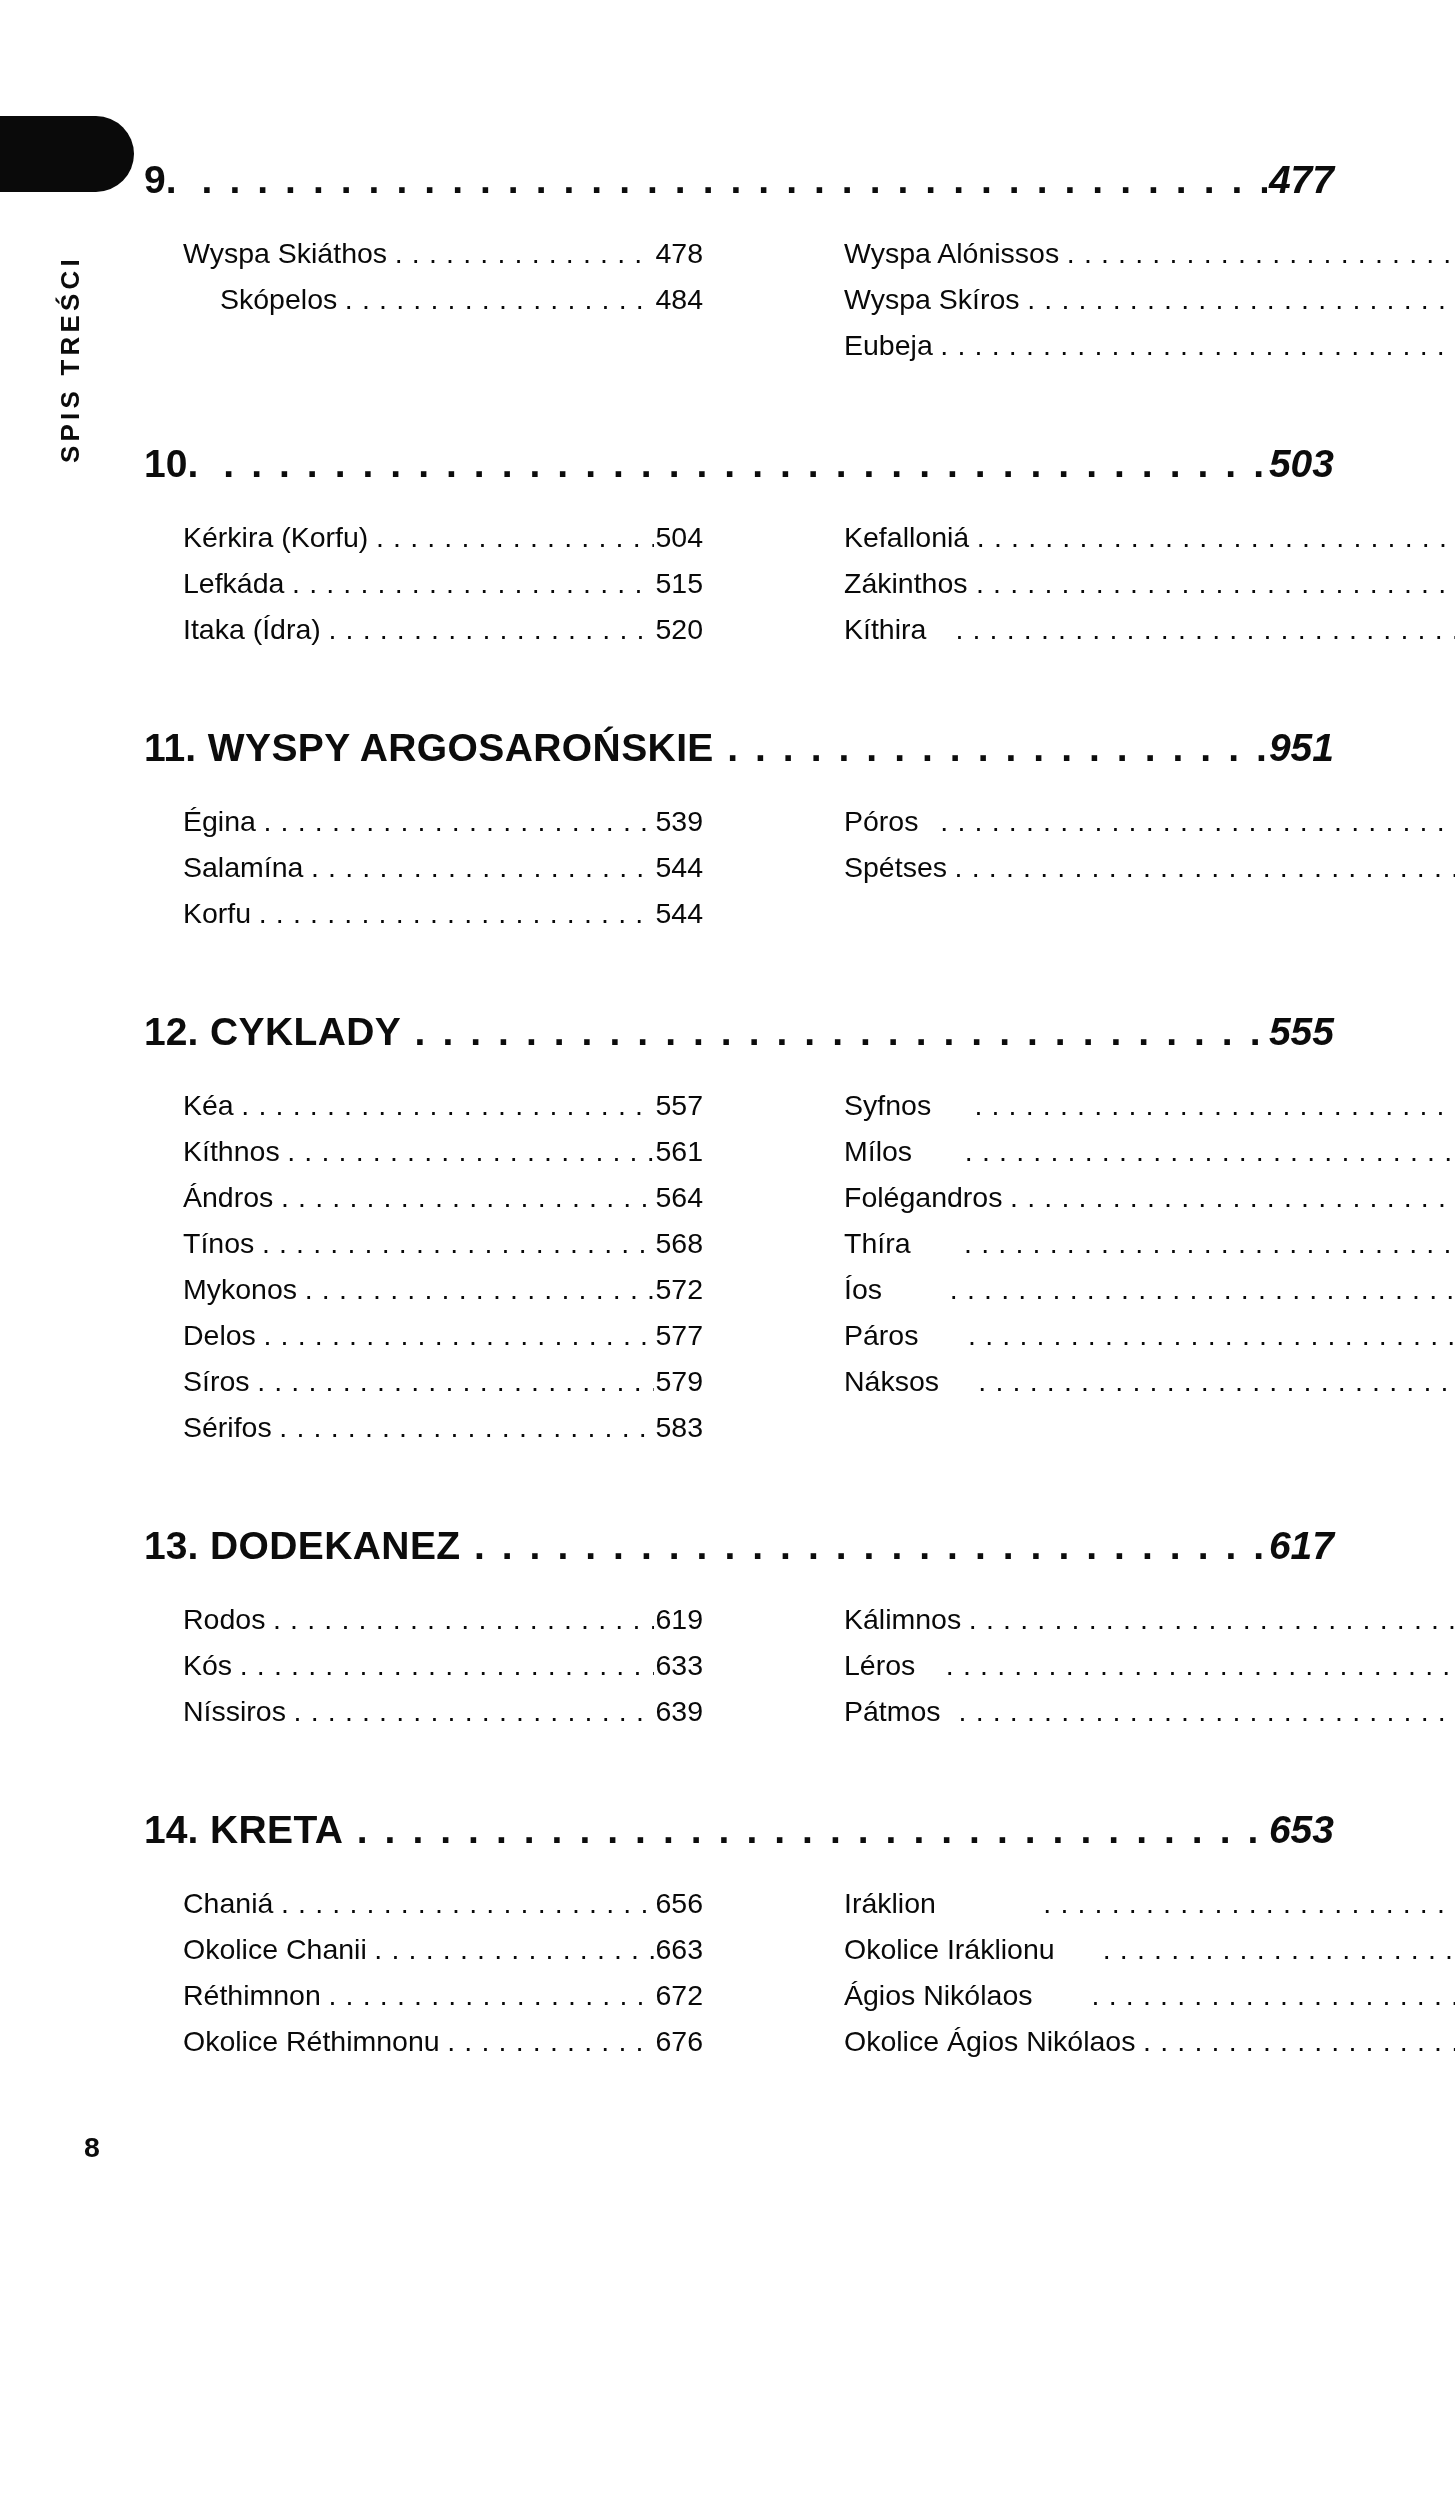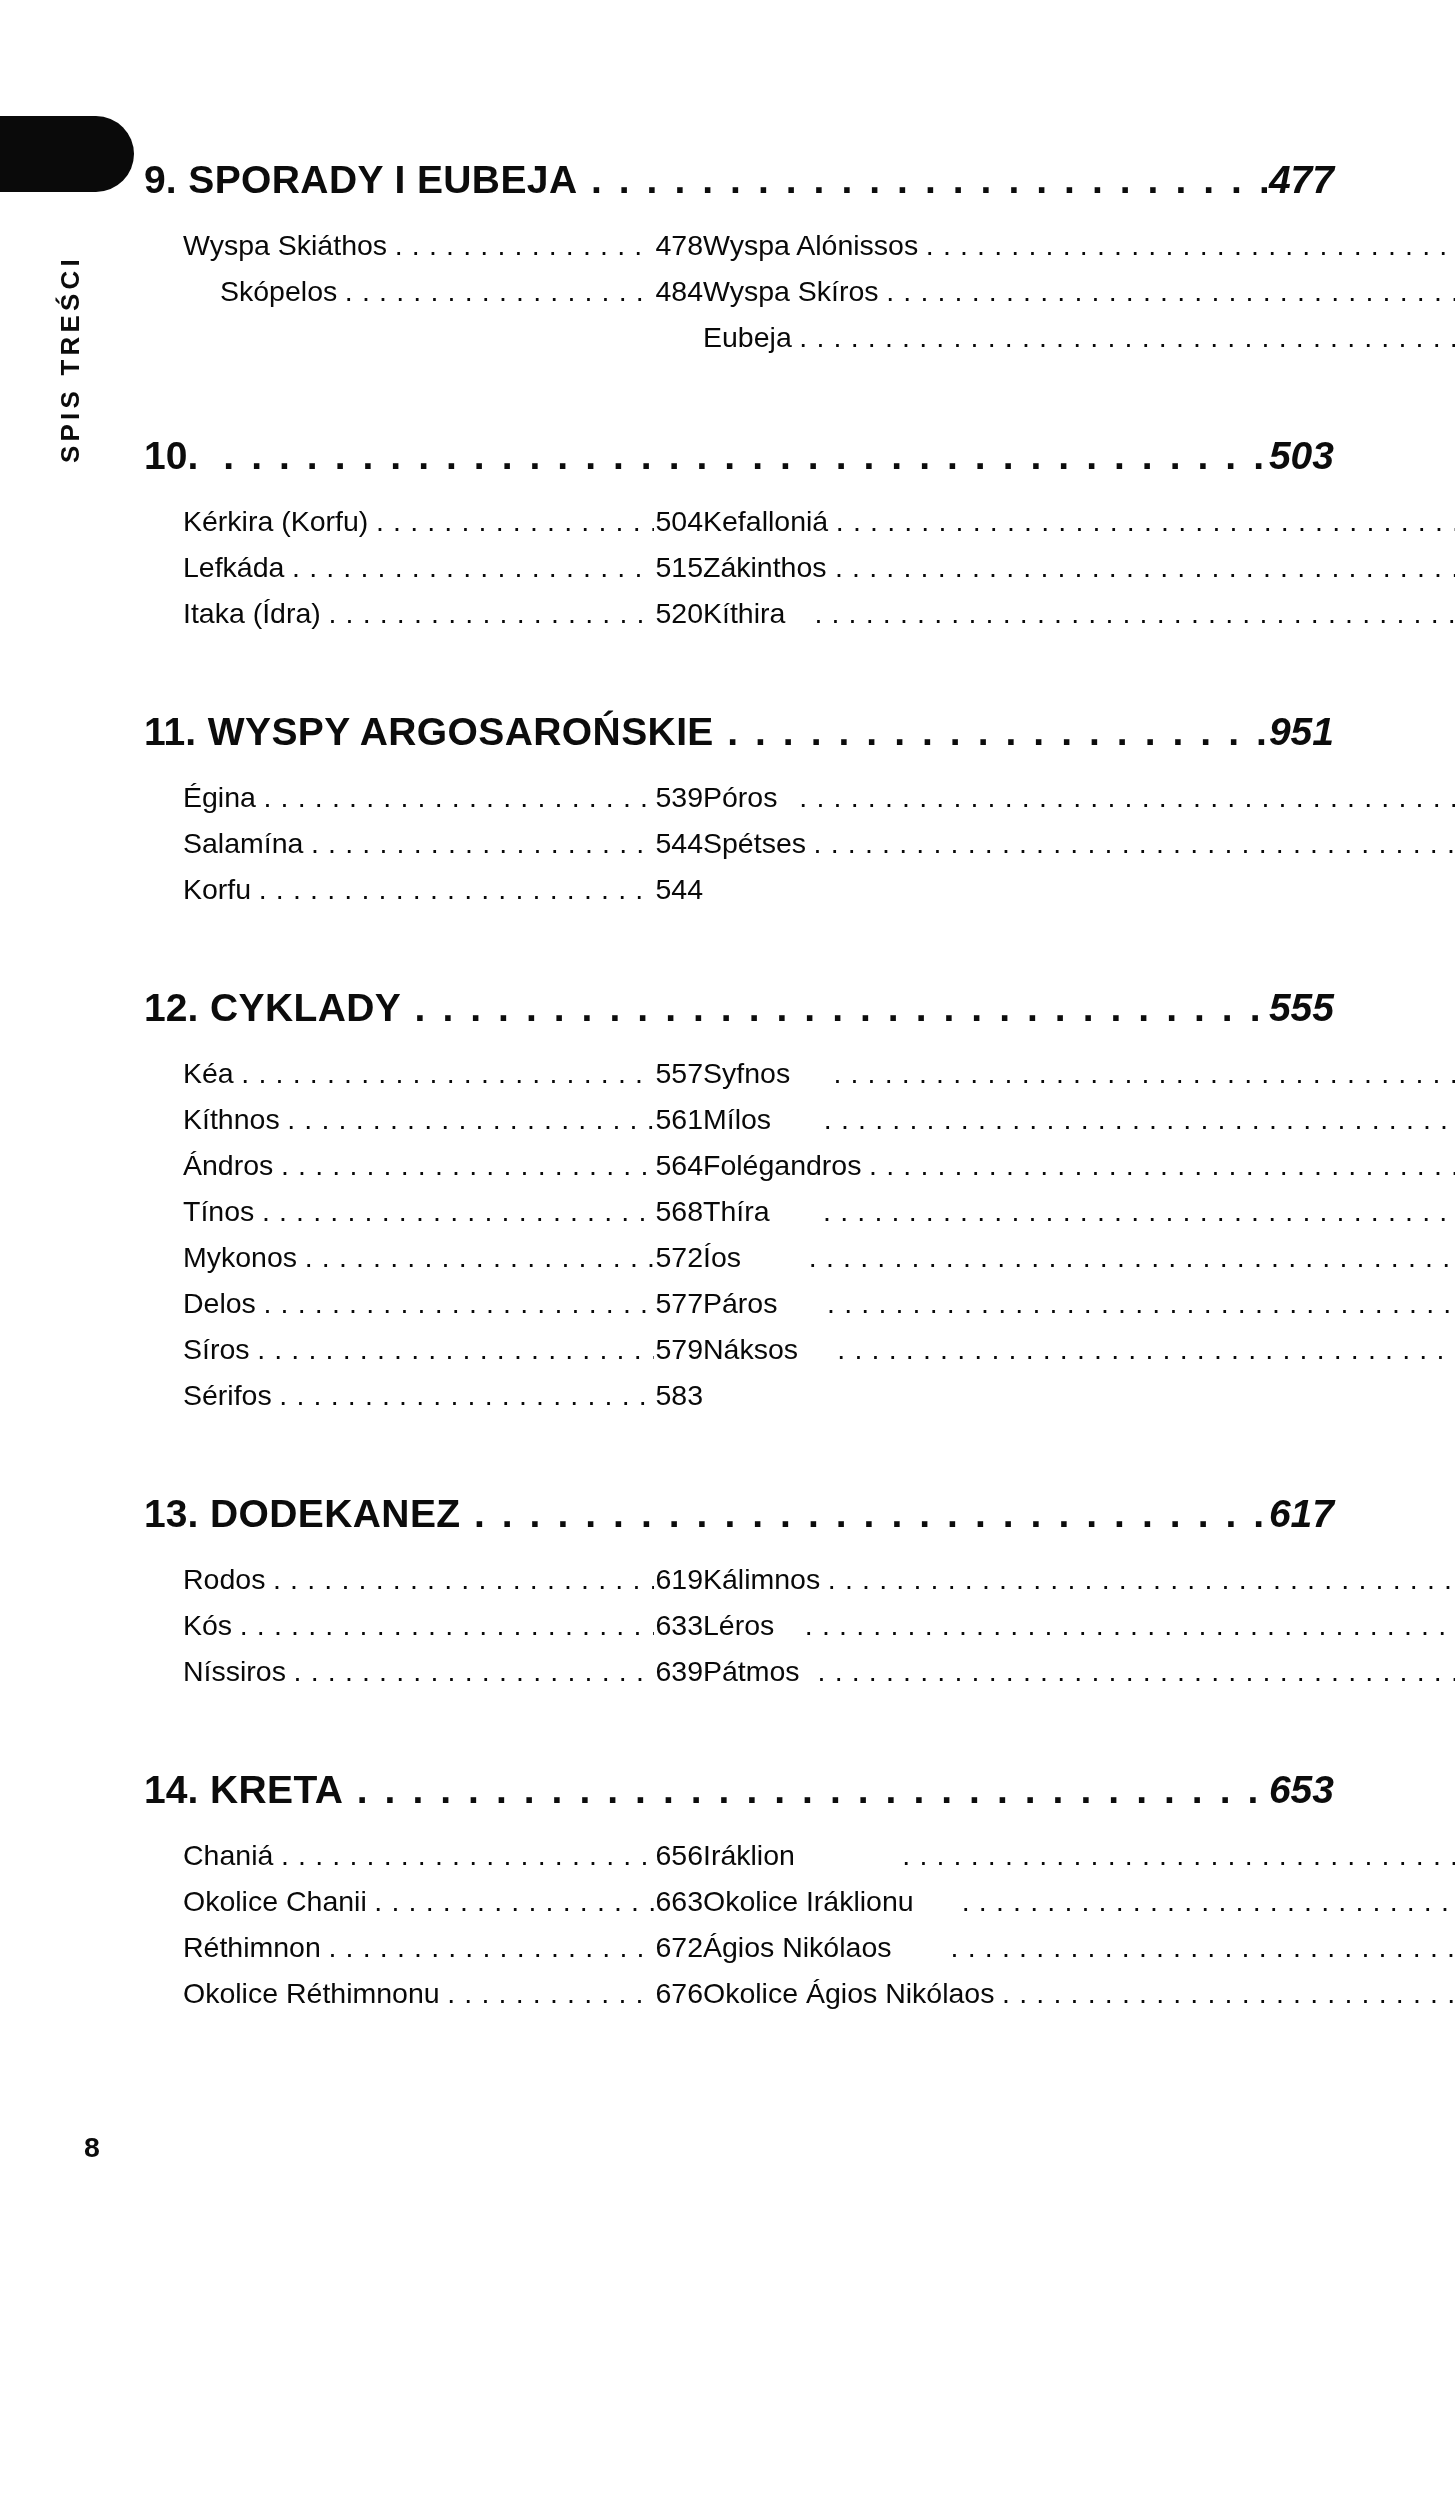--- a/index.html
+++ b/index.html
@@ -65,24 +65,25 @@
     min-width: 0;
   }
   .h-leader {
     letter-spacing: 17px;
     margin: 0 1.7px 0 13.4px;
     font-weight: bold;
   }
   .h-page { white-space: nowrap; font-style: italic; }
 
   .entries {
-    margin-top: 20px;
+    margin-top: 28px;
     margin-left: 39px;
     display: grid;
     grid-template-columns: 520px 1fr;
+    column-gap: 141px;
     align-items: start;
   }
 
   .row {
     display: flex;
     align-items: baseline;
     font-size: 28.5px;
     line-height: 46px;
     color: #090909;
   }
@@ -107,21 +108,20 @@
 
 <div class="thumb-tab"></div>
 
 <div class="vertical-label">SPIS TREŚCI</div>
 
 <main class="content">
   <div id="sections">
       <section>
         <div class="heading">
           <span class="h-num">9.</span>
-          <span class="h-title">SPORADY I EUBEJA</span>
           <span class="leader h-leader">..........................................................................................</span>
           <span class="h-page">477</span>
         </div>
         <div class="entries">
           <div class="col">
             <div class="row">
               <span class="label">Wyspa Skiáthos</span>
               <span class="leader">..........................................................................................</span>
               <span class="page">478</span>
             </div>

